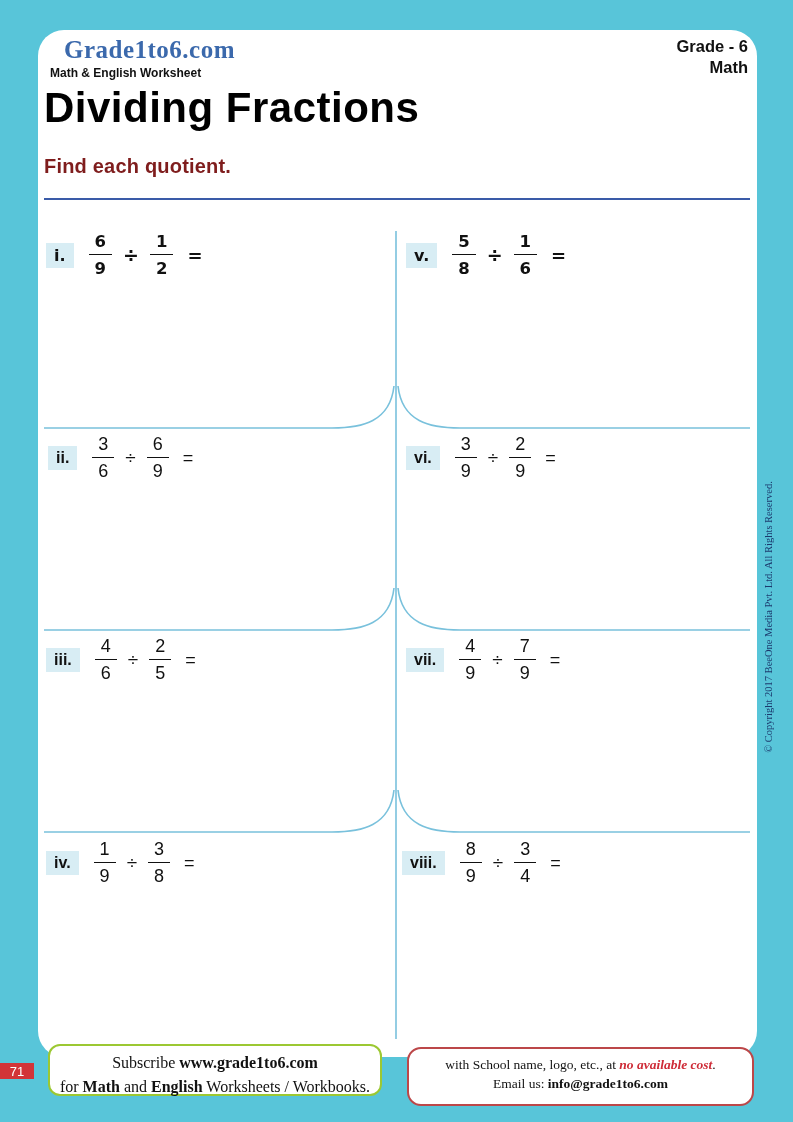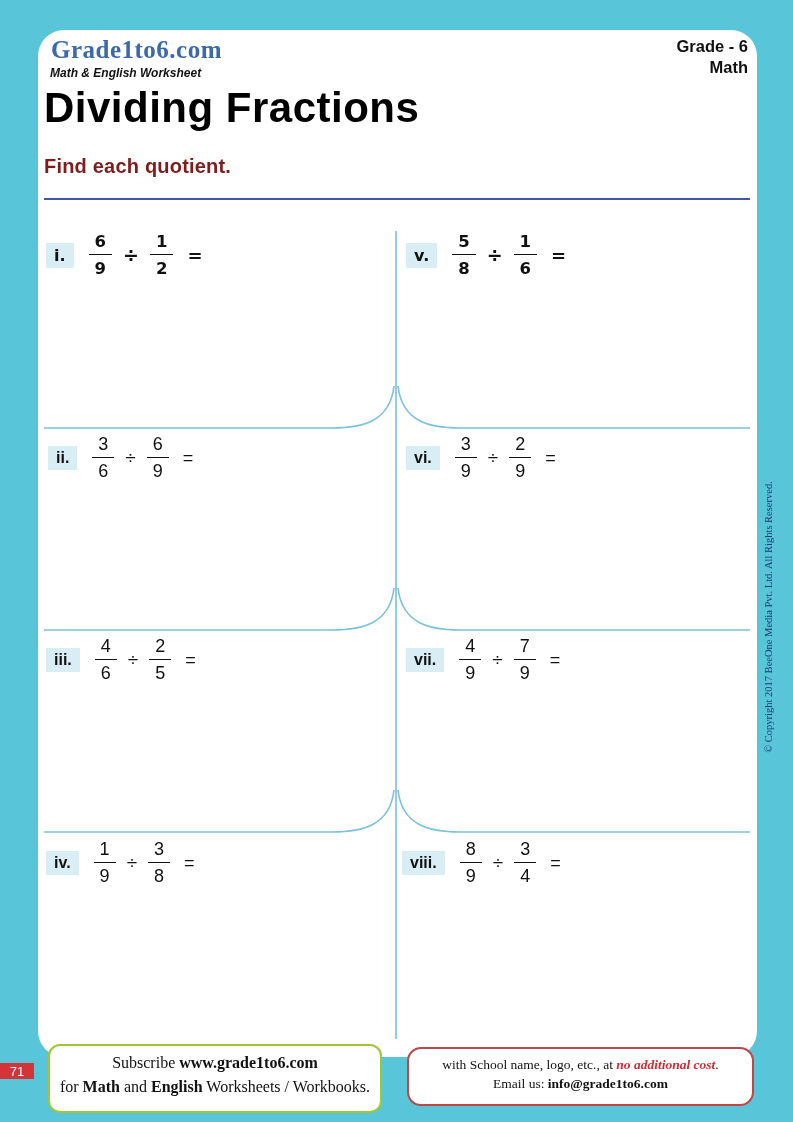--- a/index.html
+++ b/index.html
@@ -1,23 +1,23 @@
 <!DOCTYPE html>
 <html><head>
 <meta charset="utf-8">
 <style>
   html,body{margin:0;padding:0;}
   #root{position:relative;width:793px;height:1122px;background:#58C5D9;overflow:hidden;
         font-family:"Liberation Sans",sans-serif;}
   .page{position:absolute;left:38px;top:30px;width:719px;height:1027px;background:#ffffff;
         border-radius:26px;}
   
-  .logo{position:absolute;left:51px;top:36px;font-family:"Liberation Serif",serif;
+  .logo{position:absolute;left:64px;top:36px;font-family:"Liberation Serif",serif;
         font-weight:bold;font-size:25px;color:#3B69AC;letter-spacing:.5px;}
-  .logo-sub{position:absolute;left:50px;top:66px;font-size:12px;font-weight:bold;color:#111;font-style:italic;}
+  .logo-sub{position:absolute;left:50px;top:66px;font-size:12px;font-weight:bold;color:#111;}
   .grade-block{position:absolute;right:45px;top:36px;text-align:right;font-size:16.5px;
         font-weight:bold;color:#111;line-height:1.3;margin-left:36px;}
   .title{position:absolute;left:44px;top:84px;font-size:42px;font-weight:bold;color:#000000;
         letter-spacing:.5px;}
   .instruction{position:absolute;left:44px;top:155px;width:706px;font-size:20px;font-weight:bold;
         color:#7f1d1d;border-bottom:2px solid #3A5BA8;padding-bottom:20px;letter-spacing:.2px;}
   
   svg.lines{position:absolute;left:0;top:0;pointer-events:none;}
   
   .problem{position:absolute;display:flex;align-items:center;height:64px;}
@@ -32,21 +32,21 @@
   .style-a{font-family:"DejaVu Sans",sans-serif;font-weight:700;}
   .style-a .frac .num,.style-a .frac .den{font-size:16.5px;}
   .style-b{font-family:"Liberation Sans",sans-serif;font-weight:400;}
   .style-b .frac .num,.style-b .frac .den{font-size:18px;}
   
   .copyright{position:absolute;left:768px;top:617px;transform:translate(-50%,-50%) rotate(-90deg);
         font-family:"Liberation Serif",serif;font-size:10.5px;color:#1C3A6E;white-space:nowrap;}
   
   .pagenum{position:absolute;left:0;top:1063px;width:34px;height:16px;background:#D23438;
         color:#fff;font-size:13px;display:flex;align-items:center;justify-content:center;}
-  .subscribe-box{position:absolute;left:48px;top:1044px;width:334px;height:69px;background:#fff;
+  .subscribe-box{position:absolute;left:48px;top:1044px;width:334px;height:52px;background:#fff;
         border:2.5px solid #9CC832;border-radius:12px;text-align:center;
         font-family:"Liberation Serif",serif;font-size:16px;color:#111;line-height:1.5;
         padding-top:5px;box-sizing:border-box;}
   .schools-box{position:absolute;left:407px;top:1047px;width:347px;height:59px;background:#fff;
         border:2px solid #BC4749;border-radius:14px;text-align:center;
         font-family:"Liberation Serif",serif;font-size:13.5px;color:#111;line-height:1.42;
         padding-top:6px;box-sizing:border-box;}
   .b{font-weight:bold;}
   .red-italic{color:#CE2B37;font-weight:bold;font-style:italic;}
 </style>
@@ -227,20 +227,20 @@
       <span class="b">Math</span>
       <span>and</span>
       <span class="b">English</span>
       <span>Worksheets / Workbooks.</span>
     </div>
   </div>
 
   <div class="schools-box">
     <div>
       <span>with School name, logo, etc., at</span>
-      <span class="red-italic">no additional cost</span><span>.</span>
+      <span class="red-italic">no available cost</span><span>.</span>
     </div>
     <div>
       <span>Email us:</span>
       <span class="b">info@grade1to6.com</span>
     </div>
   </div>
 </div>
 
 </body></html>

